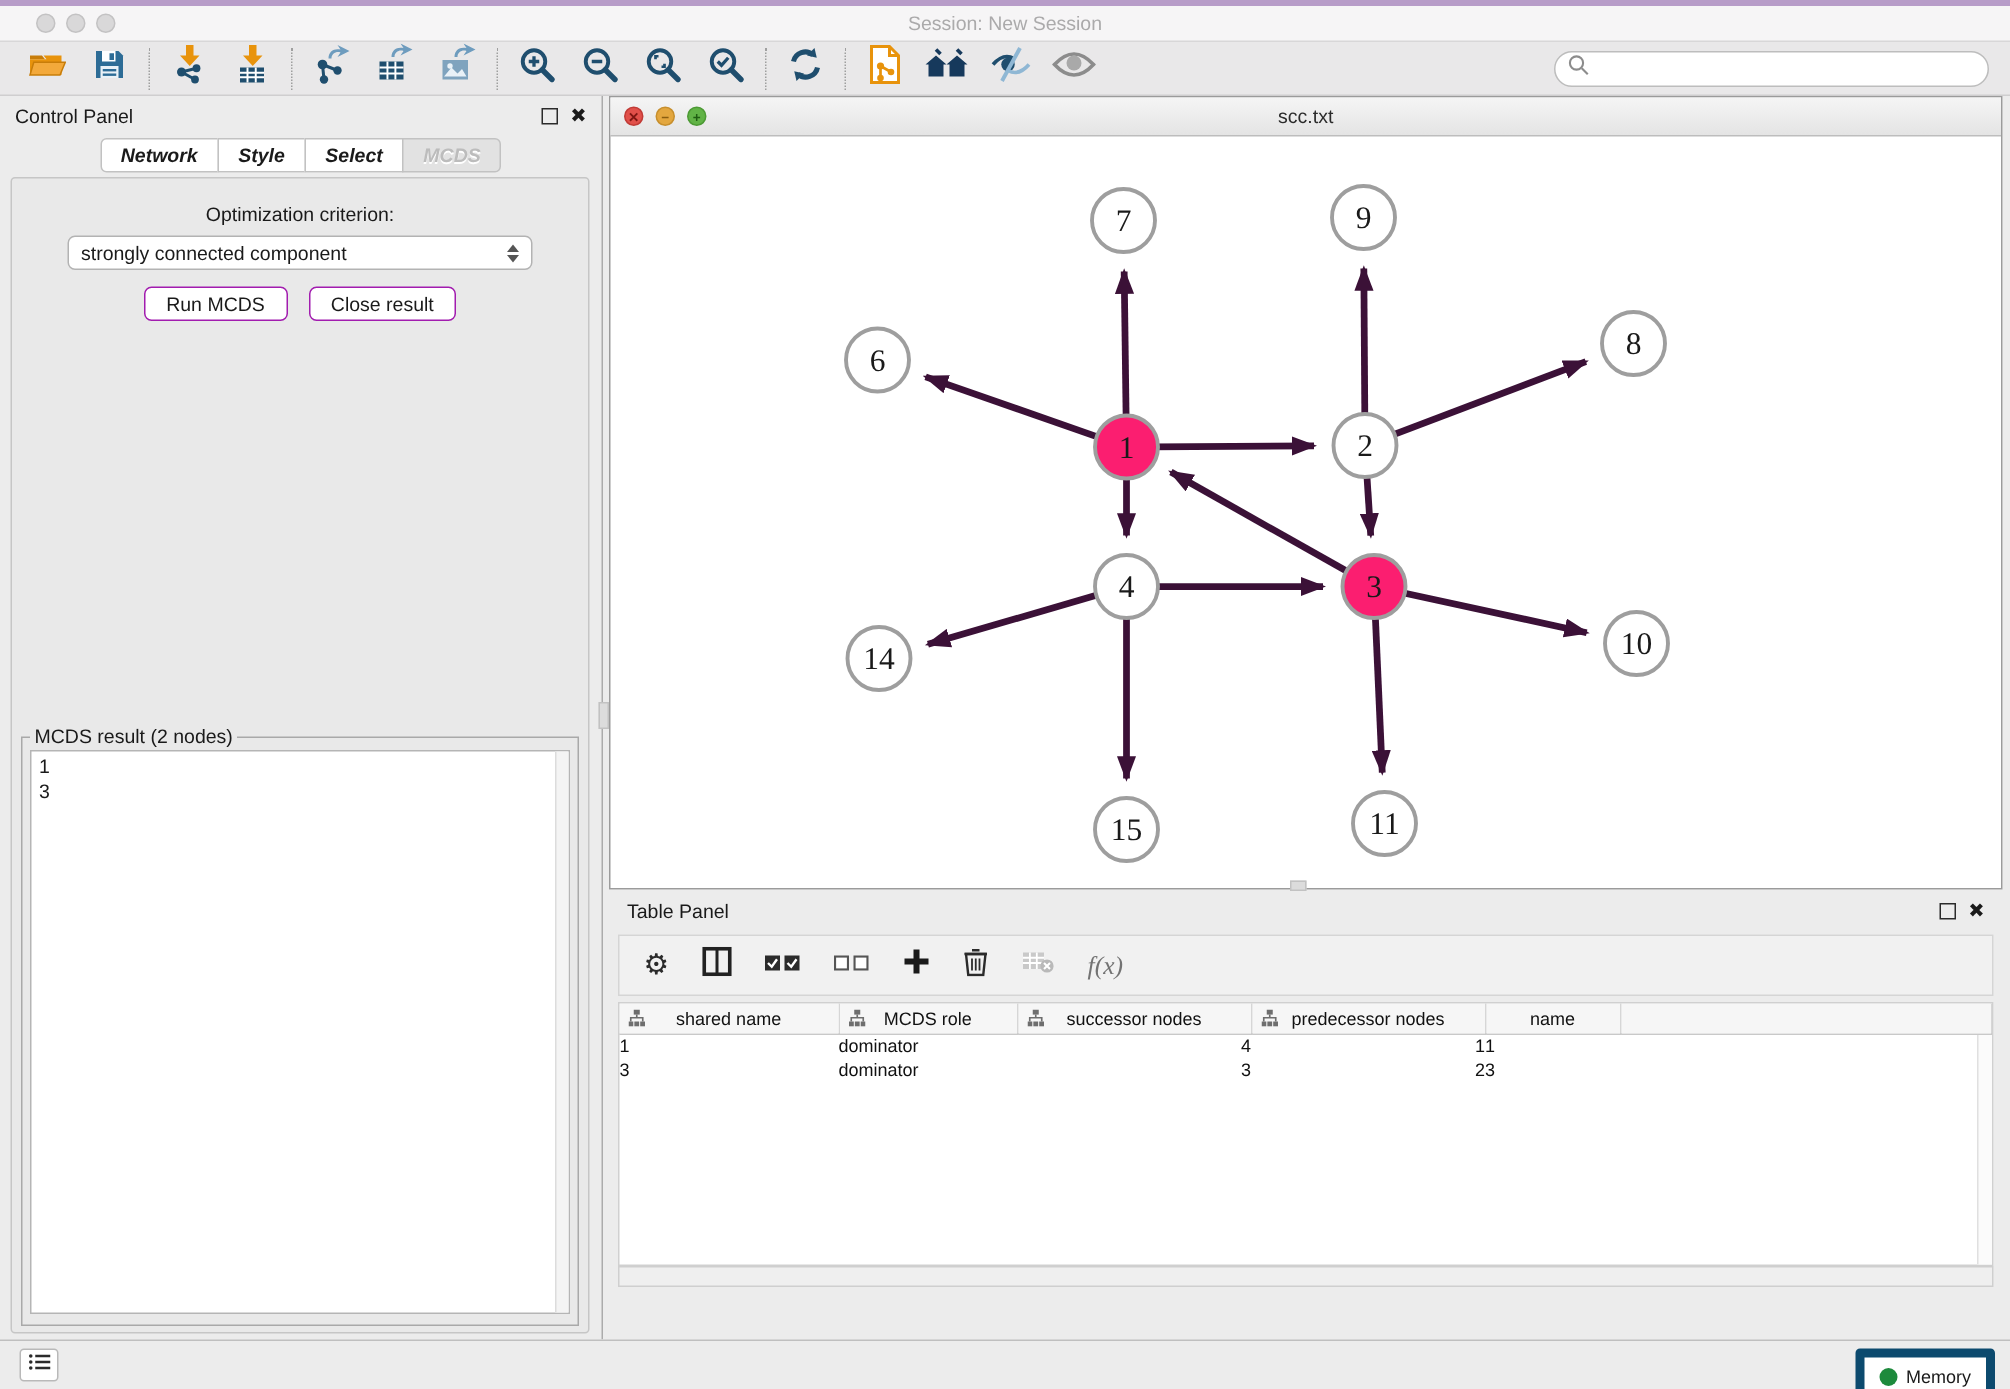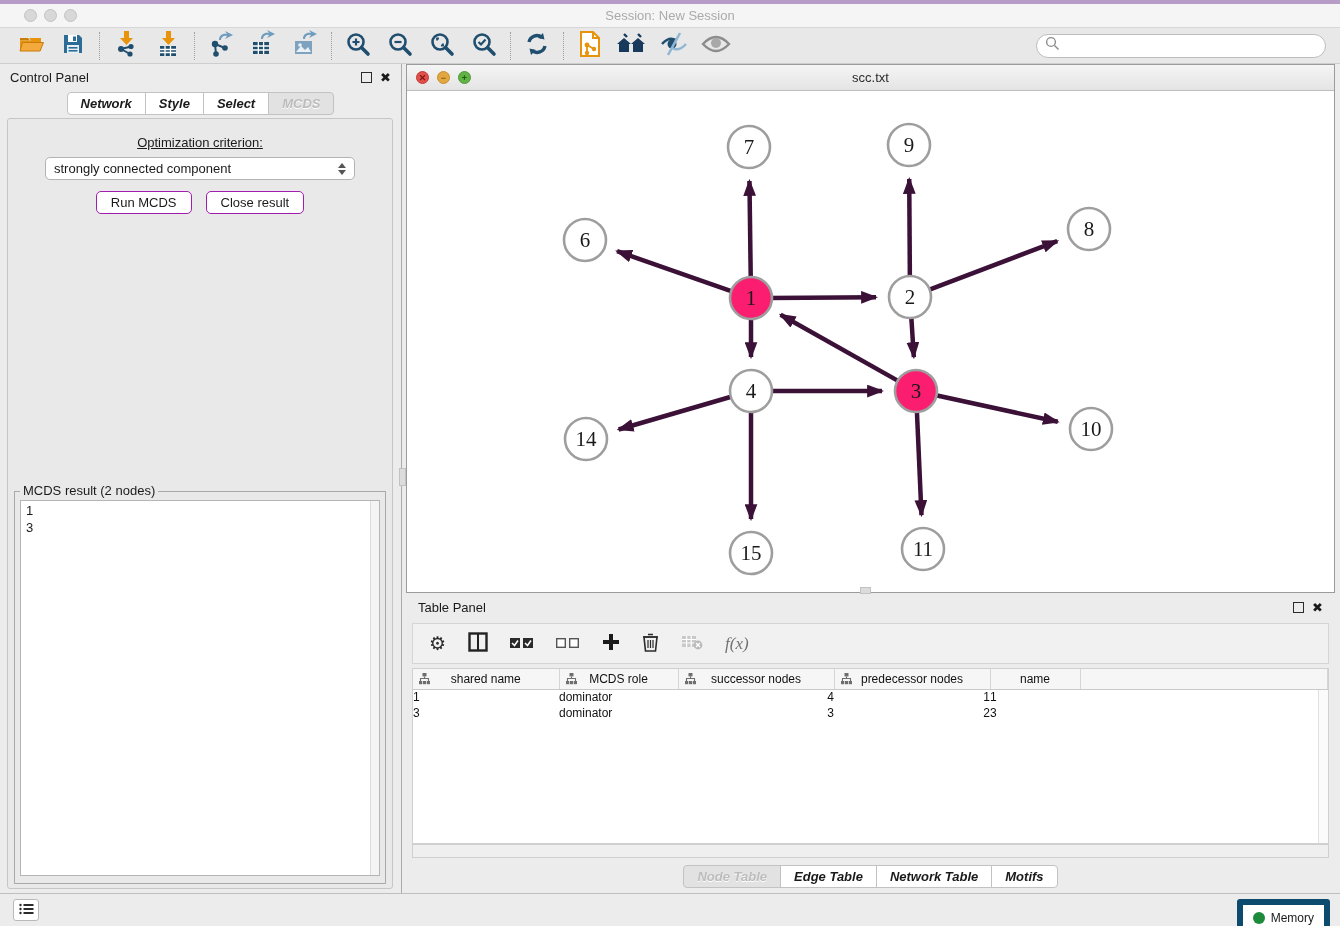--- a/index.html
+++ b/index.html
@@ -25,21 +25,21 @@
   .panel-title { font-size:13px; color:#1A1A1A; }
   .panel-header-icons { margin-left:auto; display:flex; align-items:center; gap:8px; }
   .float-icon { width:11px; height:11px; border:1.6px solid #2B2B2B; display:inline-block; }
   .close-x { font-family:"DejaVu Sans", sans-serif; font-size:13px; font-weight:bold; color:#1A1A1A; line-height:1; }
   .cp-tabs { position:absolute; top:28px; left:0; right:0; display:flex; justify-content:center; }
   .seg { border:1px solid #C2C2C2; background:#fff; font-size:13px; font-weight:bold; color:#1A1A1A; padding:3px 13px; margin-left:-1px;font-style:italic; }
   .seg.first { border-radius:4px 0 0 4px; margin-left:0; }
   .seg.last { border-radius:0 4px 4px 0; }
   .seg.active { background:#E2E2E2; color:#BCBCBC; text-shadow:0 1px 0 #fff; }
   .cp-body { position:absolute; left:7px; right:8px; top:54px; bottom:4px; background:#E9E9E9; border:1px solid #C6C6C6; border-radius:3px; }
-  .opt-label { position:absolute; top:16px; left:0; right:0; text-align:center; font-size:13px; color:#1A1A1A;text-decoration:underline; }
+  .opt-label { position:absolute; top:16px; left:0; right:0; text-align:center; font-size:13px; color:#1A1A1A; }
   .dropdown { position:absolute; top:38px; left:37px; width:310px; height:23px; background:#fff; border:1px solid #B3B3B3; border-radius:5px; display:flex; align-items:center; padding:0 8px; }
   .dropdown-text { font-size:13px; color:#1A1A1A; }
   .stepper { margin-left:auto; display:flex; flex-direction:column; align-items:center; line-height:0; gap:2px; }
   .tri-up { width:0; height:0; border-left:4px solid transparent; border-right:4px solid transparent; border-bottom:5px solid #555; }
   .tri-dn { width:0; height:0; border-left:4px solid transparent; border-right:4px solid transparent; border-top:5px solid #555; }
   .cp-buttons { position:absolute; top:72px; left:0; right:0; display:flex; justify-content:center; gap:14px; }
   .btn { background:#fff; border:1px solid #a21caf; border-radius:5px; font-size:13px; color:#1A1A1A; padding:0 14px; height:23px; }
   .mcds-fieldset { position:absolute; left:6px; right:6px; top:372px; bottom:4px; border:1px solid #A9A9A9; }
   .mcds-legend { position:absolute; top:-9px; left:5px; background:#E9E9E9; padding:0 3px; font-size:13px; color:#1A1A1A; }
   .mcds-list { position:absolute; left:5px; right:5px; top:8px; bottom:7px; background:#fff; border:1px solid #B5B5B5; font-size:13px; color:#1A1A1A; padding:1px 5px; line-height:17px; }
@@ -444,26 +444,20 @@
           <td class="ar">3</td>
           <td class="ar2">2</td>
           <td class="al2">3</td>
           <td></td>
         </tr>
       </tbody>
     </table>
     <div class="tp-vscroll"></div>
   </div>
   <div class="tp-hscroll"></div>
-  <div class="tp-tabs">
-    <span class="seg first active">Node Table</span>
-    <span class="seg">Edge Table</span>
-    <span class="seg">Network Table</span>
-    <span class="seg last">Motifs</span>
-  </div>
 </div>
 
 <div class="statusbar">
   <div class="sb-left-btn">
     <span><svg width="15" height="12" viewBox="0 0 15 12">
           <circle cx="1.5" cy="2" r="1.2" fill="#2B2B2B"></circle>
           <circle cx="1.5" cy="6" r="1.2" fill="#2B2B2B"></circle>
           <circle cx="1.5" cy="10" r="1.2" fill="#2B2B2B"></circle>
           <path d="M4.5 2h10M4.5 6h10M4.5 10h10" stroke="#2B2B2B" stroke-width="1.8"></path>
         </svg></span>

